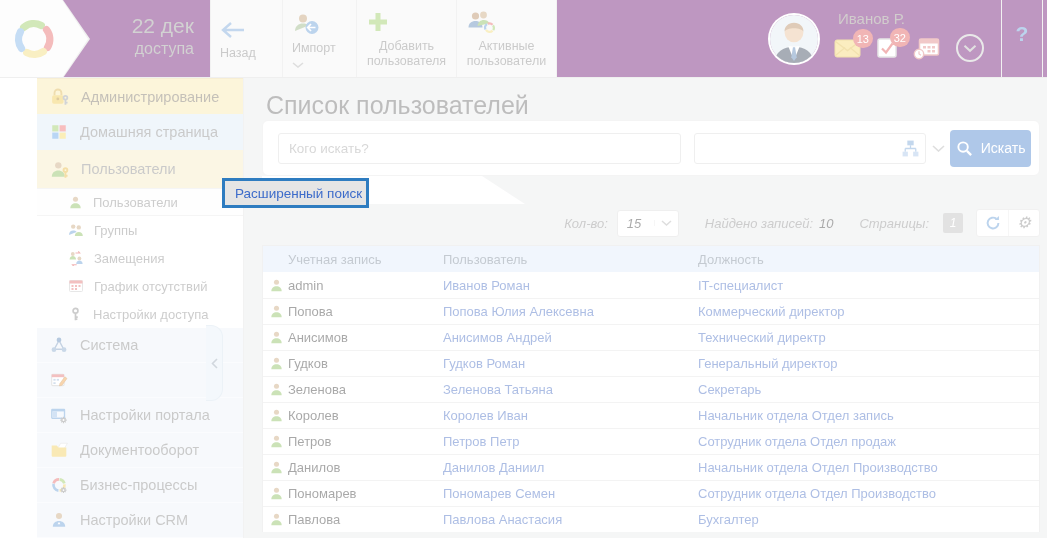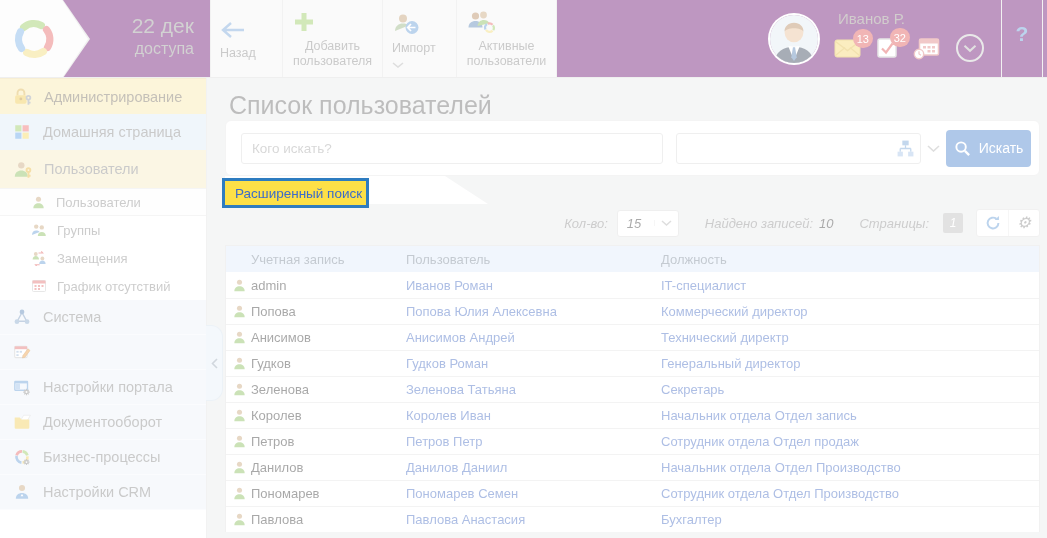--- a/index.html
+++ b/index.html
@@ -34,21 +34,21 @@
   .user-area{margin-left:auto;display:flex;align-items:center;padding-right:4px;}
   .avatar{width:48px;height:48px;border-radius:50%;overflow:hidden;flex:none;box-shadow:0 0 0 2px #fff;}
   .user-info{display:flex;flex-direction:column;margin-left:16px;margin-right:10px;}
   .user-name{font-size:15px;color:#9a9090;margin-bottom:6px;margin-left:4px;}
   .user-icons{display:flex;align-items:center;gap:15px;}
   .icon-wrap{position:relative;cursor:pointer;}
   .badge{position:absolute;top:-9px;right:-12px;min-width:19px;height:19px;border-radius:10px;background:var(--badge-red);color:#fff;font-size:11px;display:flex;align-items:center;justify-content:center;padding:0 4px;}
   .help-cell{width:42px;align-self:stretch;border-left:1px solid #e2e2e2;border-right:1px solid #e2e2e2;display:flex;align-items:flex-start;justify-content:center;padding-top:22px;color:#6b9fd8;font-size:21px;font-weight:bold;cursor:pointer;margin-left:6px;}
 
   
-  .body{display:flex;height:460px;position:relative;}
+  .body{display:flex;height:460px;position:relative;padding-left:37px;}
   .sidebar{width:207px;flex:none;background:#fff;border-right:1px solid #e2e2e2;position:relative;z-index:2;}
   .sb-item{display:flex;align-items:center;cursor:pointer;}
   .sb-item.section{height:36px;padding-left:13px;gap:12px;font-size:14.5px;color:#8a8a8a;}
   .sb-item.sub{height:28px;padding-left:31px;gap:10px;font-size:13px;color:#8f8f8f;}
   .sb-item svg{flex:none;}
   .sb-admin{background:var(--active-yellow);border-top:1px solid #eed9a0;color:#7d7463 !important;}
   .sb-home{background:var(--home-blue);}
   .sb-users-sec{background:var(--section-yellow);height:38px !important;}
   .sb-sub-active{background:#fcfcfc;border-top:1px solid #e8e8e8;border-bottom:1px solid #e8e8e8;}
   .sb-lower{background:#edf2f8;border-bottom:1px solid #f6f9fc;height:35px !important;}
@@ -83,21 +83,21 @@
   .t-head,.t-row{display:grid;grid-template-columns:25px 155px 255px 1fr;height:26px;align-items:center;font-size:13px;}
   .t-head{background:var(--table-header-bg);color:#7d8a9a;}
   .t-row{border-top:1px solid #e4e4e4;background:#fff;cursor:pointer;}
   .t-row:first-child{border-top:none;}
   .cell-icon{padding-left:6px;display:flex;align-items:center;}
   .cell-account{color:#3f3f3f;}
   .cell-link{color:var(--link-blue);cursor:pointer;overflow:hidden;white-space:nowrap;text-overflow:ellipsis;}
 
   
   .fade-overlay{position:absolute;inset:0;background:rgba(255,255,255,0.55);z-index:50;pointer-events:none;}
-  .highlight-box{position:absolute;left:222px;top:178px;width:147px;height:30px;background:#fde047;border:3px solid var(--highlight-border);z-index:60;display:flex;align-items:center;padding-left:10px;font-size:13.5px;color:var(--highlight-text);cursor:pointer;}
+  .highlight-box{position:absolute;left:222px;top:178px;width:147px;height:30px;background:#e5e5e5;border:3px solid var(--highlight-border);z-index:60;display:flex;align-items:center;padding-left:10px;font-size:13.5px;color:var(--highlight-text);cursor:pointer;}
 </style>
 </head>
 <body>
 
 <div class="page">
 
   <div class="header">
     <div class="logo-panel">
       <div class="pent-edge"></div>
       <div class="pent-fill"></div>
@@ -116,36 +116,36 @@
     </div>
 
     <div class="toolbar">
       <div class="tb-btn" style="min-width:72px;">
         <svg width="26" height="22" viewBox="0 0 26 22">
             <path d="M24 11H4M11 4l-8 7 8 7" stroke="#7ba7d9" stroke-width="2.4" fill="none"></path>
           </svg>
         <span>Назад</span>
       </div>
       <div class="tb-btn">
-        <svg width="24" height="24" viewBox="0 0 24 24">
-            <path d="M12 3v18M3 12h18" stroke="#9ccc65" stroke-width="5"></path>
-          </svg>
-        <span>Добавить пользователя</span>
-      </div>
-      <div class="tb-btn">
         <svg width="28" height="24" viewBox="0 0 28 24">
           <circle cx="11" cy="6.5" r="4" fill="#c4a076"></circle>
           <path d="M3 19c0-5 3.6-7.5 8-7.5 2.2 0 4.2.6 5.6 1.9" fill="#9ab786"></path>
           <circle cx="20" cy="15.5" r="6.5" fill="#6b9fd8"></circle>
           <path d="M23.5 15.5h-7M19 12l-3.3 3.5L19 19" stroke="#fff" stroke-width="1.7" fill="none"></path>
         </svg>
         <span>Импорт</span>
         <svg class="tb-caret" width="12" height="6" viewBox="0 0 12 6">
             <path d="M1 1l5 4 5-4" stroke="#b5b5b5" stroke-width="1.6" fill="none"></path>
           </svg>
+      </div>
+      <div class="tb-btn">
+        <svg width="24" height="24" viewBox="0 0 24 24">
+            <path d="M12 3v18M3 12h18" stroke="#9ccc65" stroke-width="5"></path>
+          </svg>
+        <span>Добавить пользователя</span>
       </div>
       <div class="tb-btn">
         <svg width="30" height="24" viewBox="0 0 30 24">
           <circle cx="9.5" cy="6" r="3.6" fill="#b98d62"></circle>
           <path d="M2.5 17.5c0-4.4 3-6.6 7-6.6s7 2.2 7 6.6z" fill="#5e87b8"></path>
           <circle cx="17.5" cy="5" r="3.4" fill="#caa87e"></circle>
           <path d="M11.5 16c.5-4 3-6 6.3-6 2.6 0 4.7 1.2 5.7 3.3" fill="#8cbf60"></path>
           <g fill="none" stroke-width="2.2">
             <path d="M19.5 19.5a4.3 4.3 0 0 1 1.6-5.4" stroke="#6b9fd8"></path>
             <path d="M21.8 13.8a4.3 4.3 0 0 1 4.8 1" stroke="#e66a6a"></path>
@@ -283,20 +283,27 @@
             <g fill="#e57373">
               <rect x="3.5" y="7" width="2" height="2"></rect>
               <rect x="7" y="7" width="2" height="2"></rect>
               <rect x="10.5" y="7" width="2" height="2"></rect>
               <rect x="3.5" y="10" width="2" height="2"></rect>
               <rect x="7" y="10" width="2" height="2"></rect>
             </g>
           </svg>
         <span>График отсутствий</span>
       </div>
+      <div class="sb-item sub">
+        <svg width="15" height="15" viewBox="0 0 16 16">
+            <circle cx="8" cy="4" r="2.6" fill="none" stroke="#8f8f8f" stroke-width="1.8"></circle>
+            <path d="M8 6.5V14M8 10.8h2.4M8 13h2" stroke="#8f8f8f" stroke-width="1.8" fill="none"></path>
+          </svg>
+        <span>Настройки доступа</span>
+      </div>
       <div class="sb-item section sb-lower">
         <svg width="18" height="18" viewBox="0 0 16 16">
             <path d="M8 4L3.8 11.8M8 4l4.2 7.8M4 11.8h8" stroke="#7e9cc0" stroke-width="1.3" fill="none"></path>
             <circle cx="8" cy="3.5" r="2.1" fill="#5e87b8"></circle>
             <circle cx="3.5" cy="12.2" r="2.1" fill="#88a9cc"></circle>
             <circle cx="12.5" cy="12.2" r="2.1" fill="#88a9cc"></circle>
           </svg>
         <span>Система</span>
       </div>
       <div class="sb-item section sb-lower">

